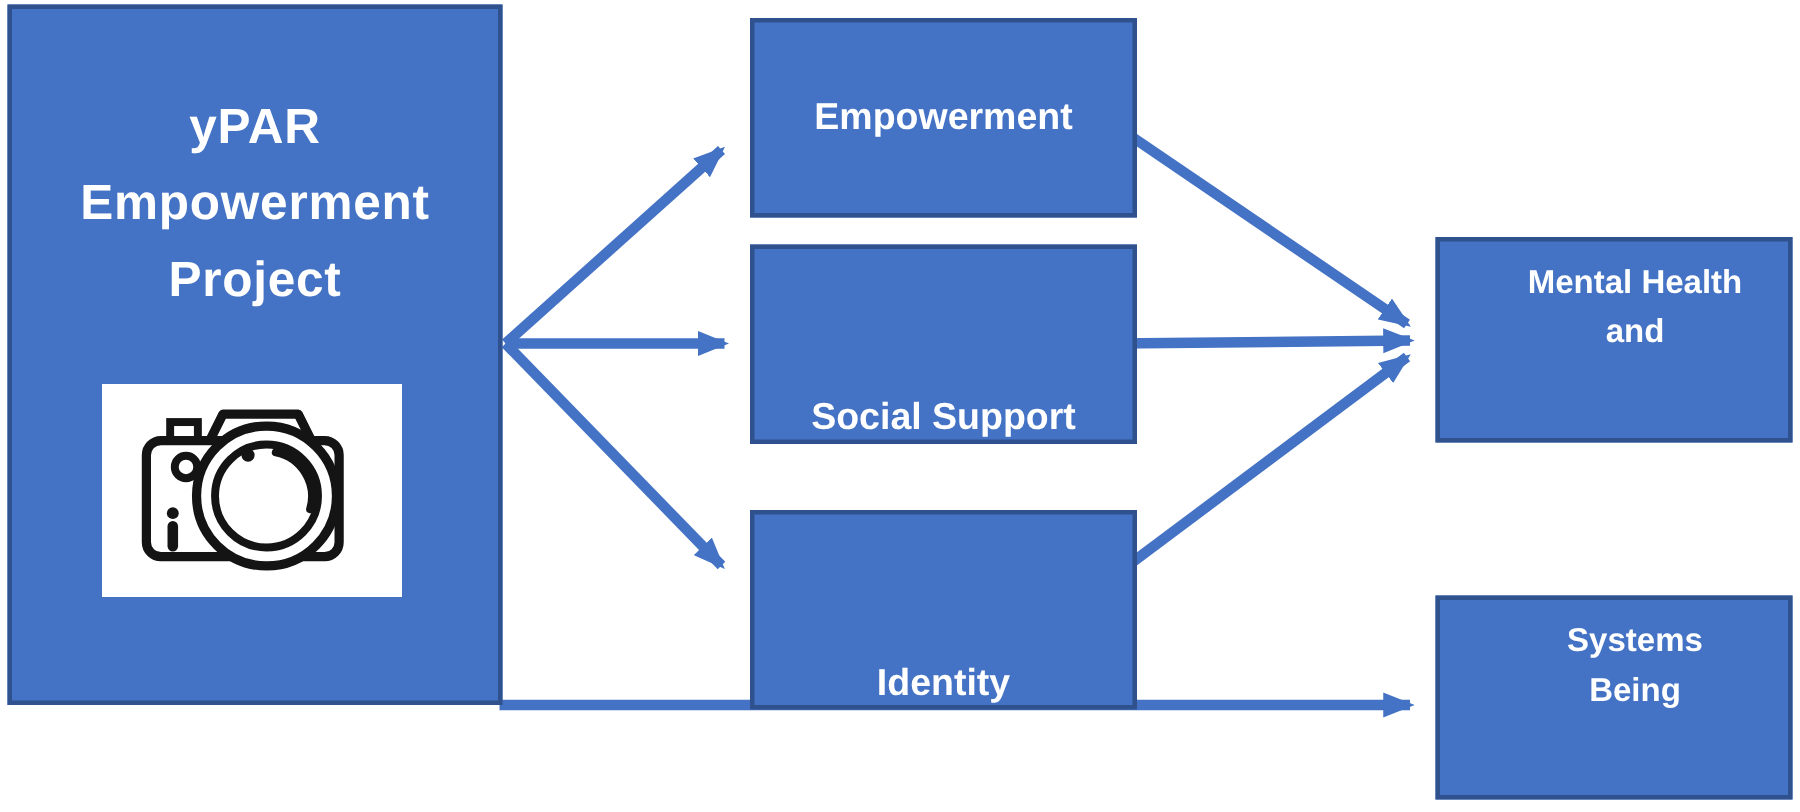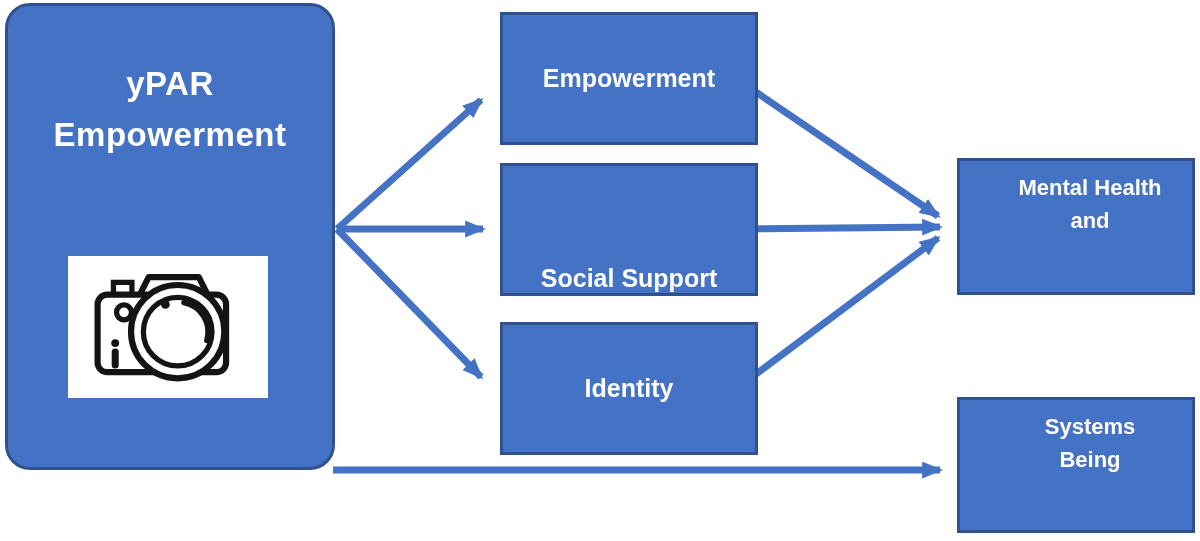--- a/index.html
+++ b/index.html
@@ -11,31 +11,31 @@
   }
   .canvas{position:absolute;inset:0;width:1200px;height:541px;}
   .node{
     position:absolute;box-sizing:border-box;
     background:var(--node-fill,#4472C4);
     border:3px solid var(--node-border,#2F528F);
     color:var(--label-text,#fff);
     display:flex;flex-direction:column;align-items:center;justify-content:center;
     text-align:center;
   }
-  .node-source{left:5px;top:3px;width:330px;height:467px;justify-content:flex-start;border-radius:25px;}
+  .node-source{left:5px;top:3px;width:330px;height:467px;justify-content:flex-start;}
   .source-title{margin-top:52px;font-size:33px;line-height:51px;font-weight:600;letter-spacing:.5px;}
   .camera-panel{
     position:absolute;left:60px;top:250px;width:200px;height:142px;
     background:var(--camera-panel,#fff);
     display:flex;align-items:center;justify-content:center;
   }
   .node-mediator{left:500px;width:258px;height:133px;font-size:25px;font-weight:600;}
   .node-mediator.m0{top:12px;}
   .node-mediator.m1{top:163px;justify-content:flex-end;}
-  .node-mediator.m2{top:322px;}
+  .node-mediator.m2{top:340px;justify-content:flex-end;}
   .node-outcome{left:957px;width:238px;font-size:22px;font-weight:600;line-height:33px;justify-content:flex-start;padding-top:10px;padding-left:28px;}
   .node-outcome.o0{top:158px;height:137px;}
   .node-outcome.o1{top:397px;height:136px;}
   .arrows{position:absolute;left:0;top:0;width:1200px;height:541px;}
   .arrow-line{stroke:var(--arrow,#4472C4);stroke-width:7;fill:none;}
   .arrowhead-fill{fill:var(--arrow,#4472C4);}
   .cam-stroke{stroke:var(--camera-ink,#141414);fill:none;}
   .cam-fillwhite{fill:var(--camera-panel,#fff);}
   .cam-ink{fill:var(--camera-ink,#141414);}
 </style>
@@ -56,20 +56,21 @@
     <line class="arrow-line" x1="744" y1="84" x2="938" y2="216" marker-end="url(#ah)"></line>
     <line class="arrow-line" x1="744" y1="229" x2="940" y2="227" marker-end="url(#ah)"></line>
     <line class="arrow-line" x1="744" y1="383" x2="938" y2="238" marker-end="url(#ah)"></line>
     <line class="arrow-line" x1="333" y1="470" x2="940" y2="470" marker-end="url(#ah)"></line>
   </svg>
 
   <div class="node node-source">
     <div class="source-title">
       <div>yPAR</div>
       <div>Empowerment</div>
+      <div>Project</div>
     </div>
     <div class="camera-panel">
       <span>
         <svg width="176" height="125" viewBox="0 0 200 142" xmlns="http://www.w3.org/2000/svg" aria-hidden="true">
 
           <path class="cam-stroke cam-fillwhite" d="M66,40 L78,16 L135,16 L147,40" stroke-width="7" stroke-linejoin="round"></path>
 
           <rect class="cam-stroke cam-fillwhite" x="38" y="22" width="21" height="15" stroke-width="6"></rect>
 
           <rect class="cam-stroke cam-fillwhite" x="20" y="36" width="146" height="88" rx="11" stroke-width="7"></rect>

